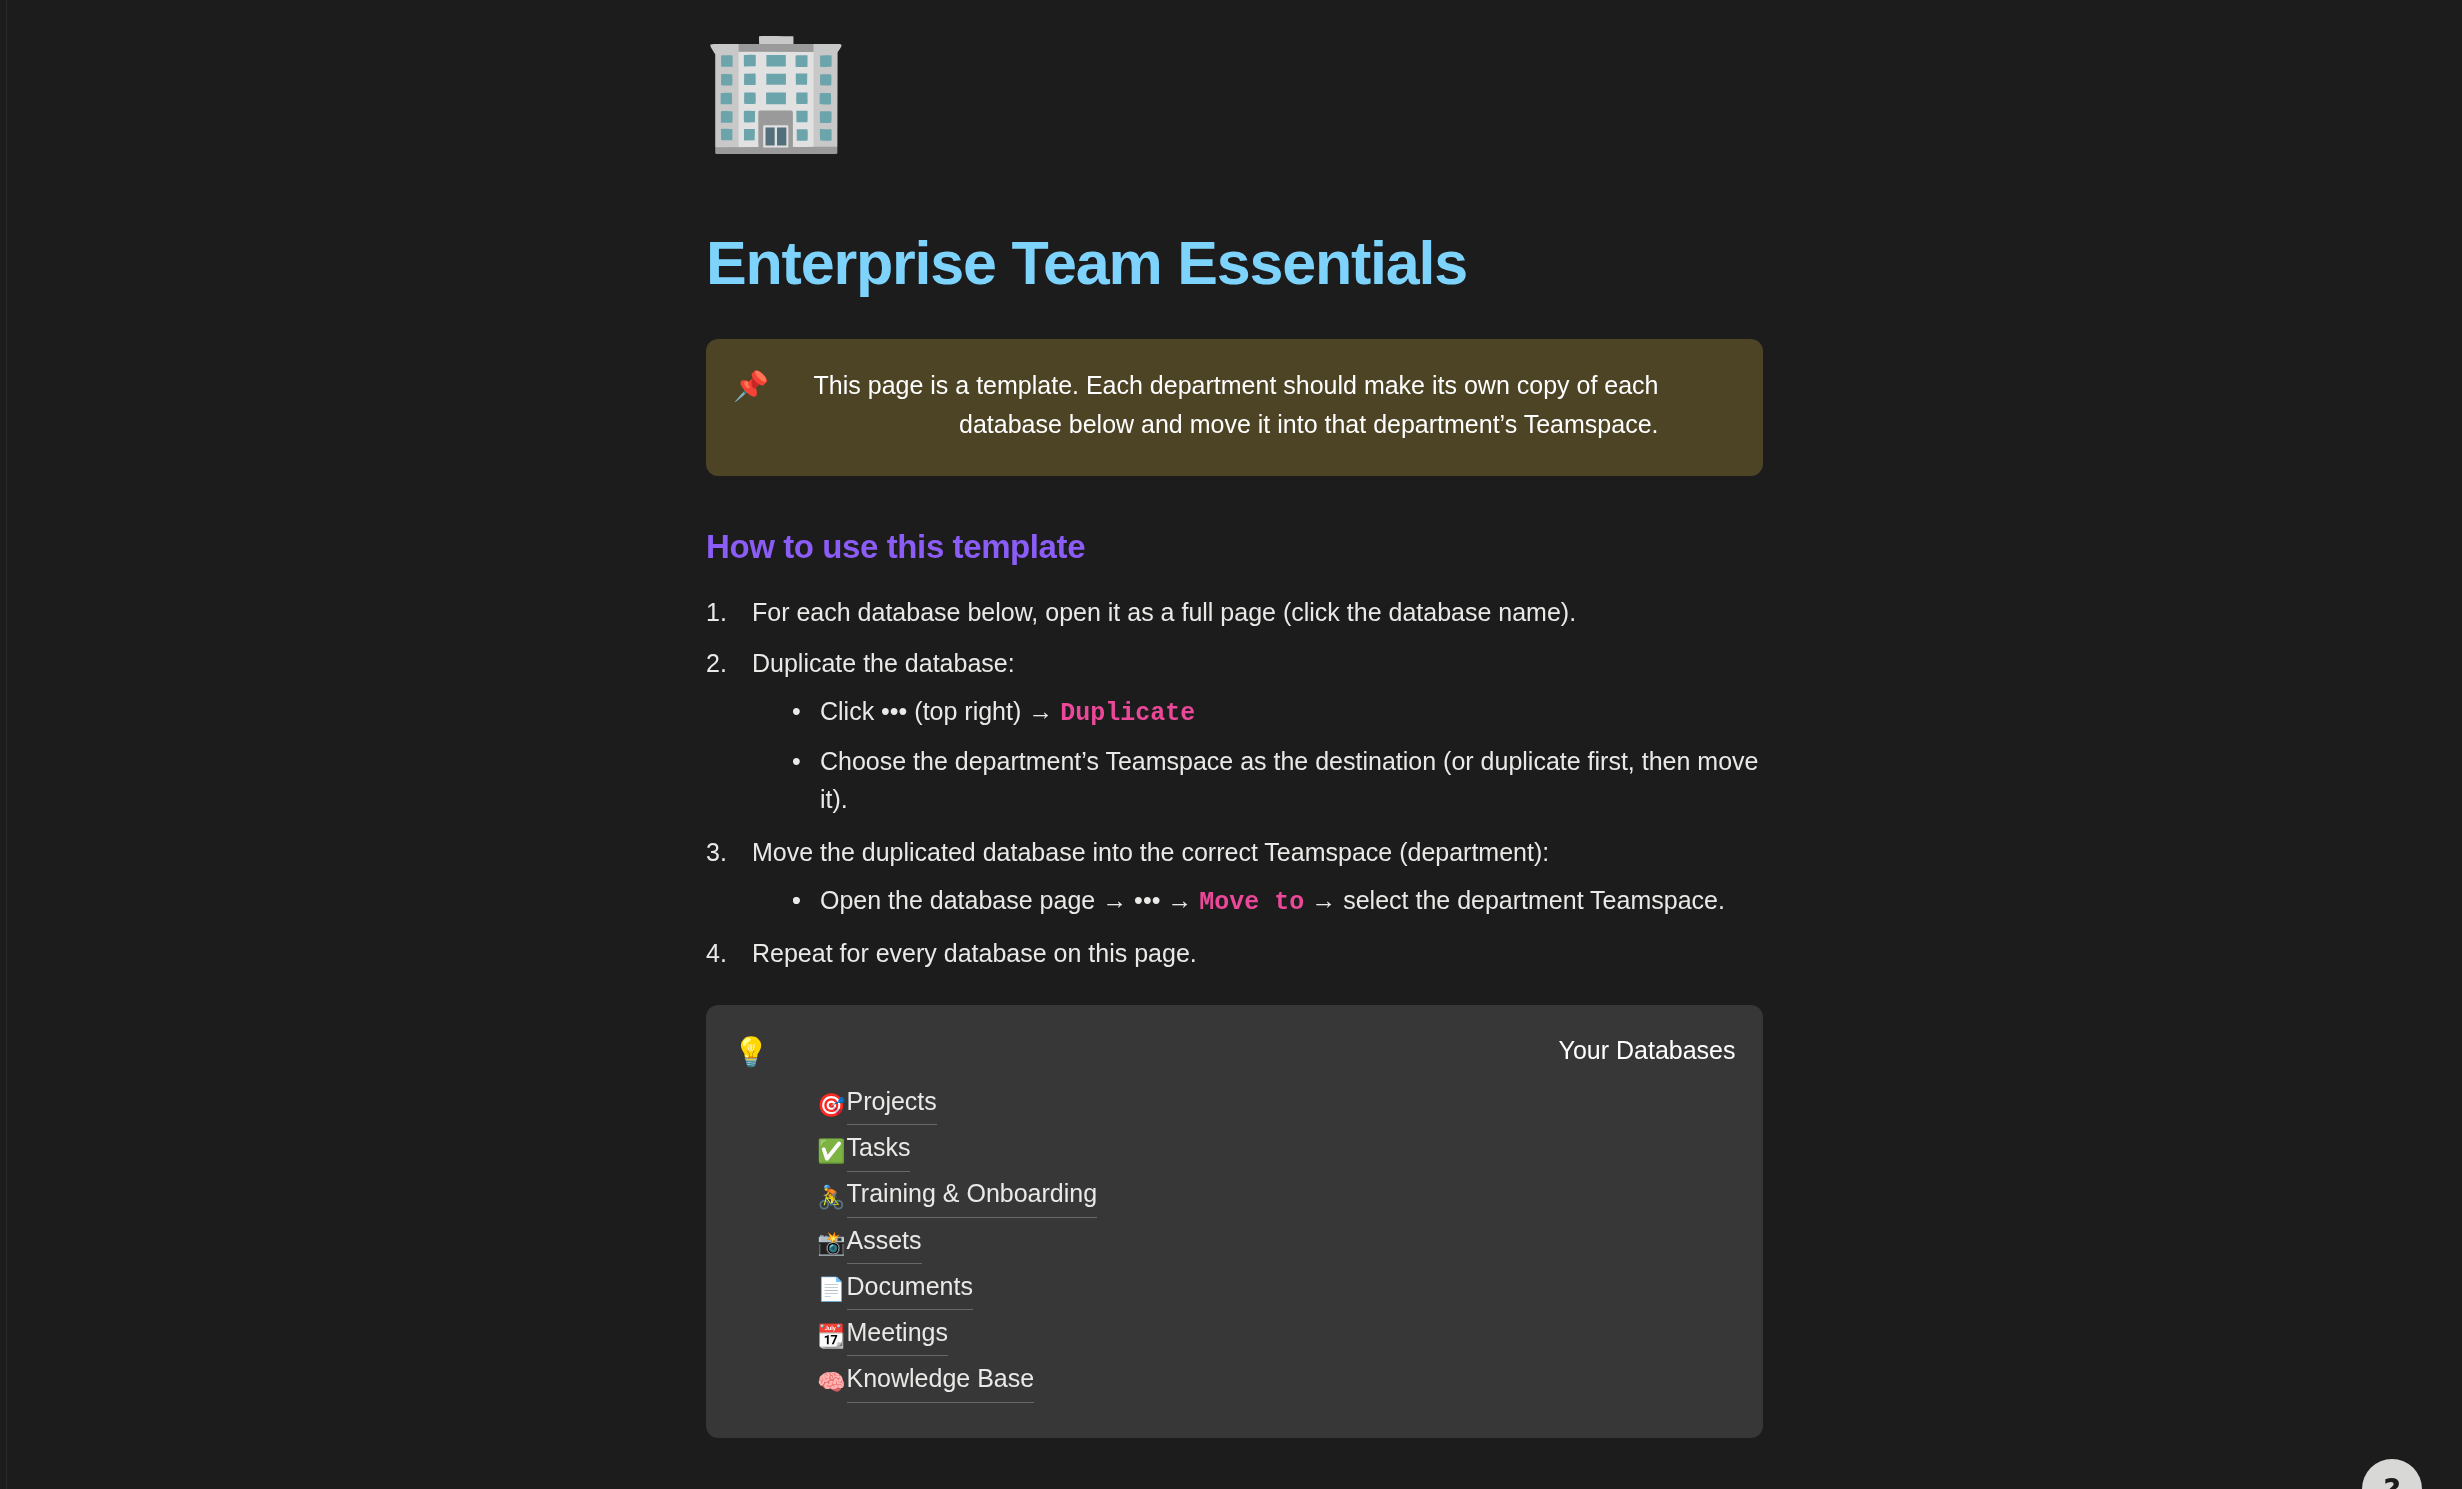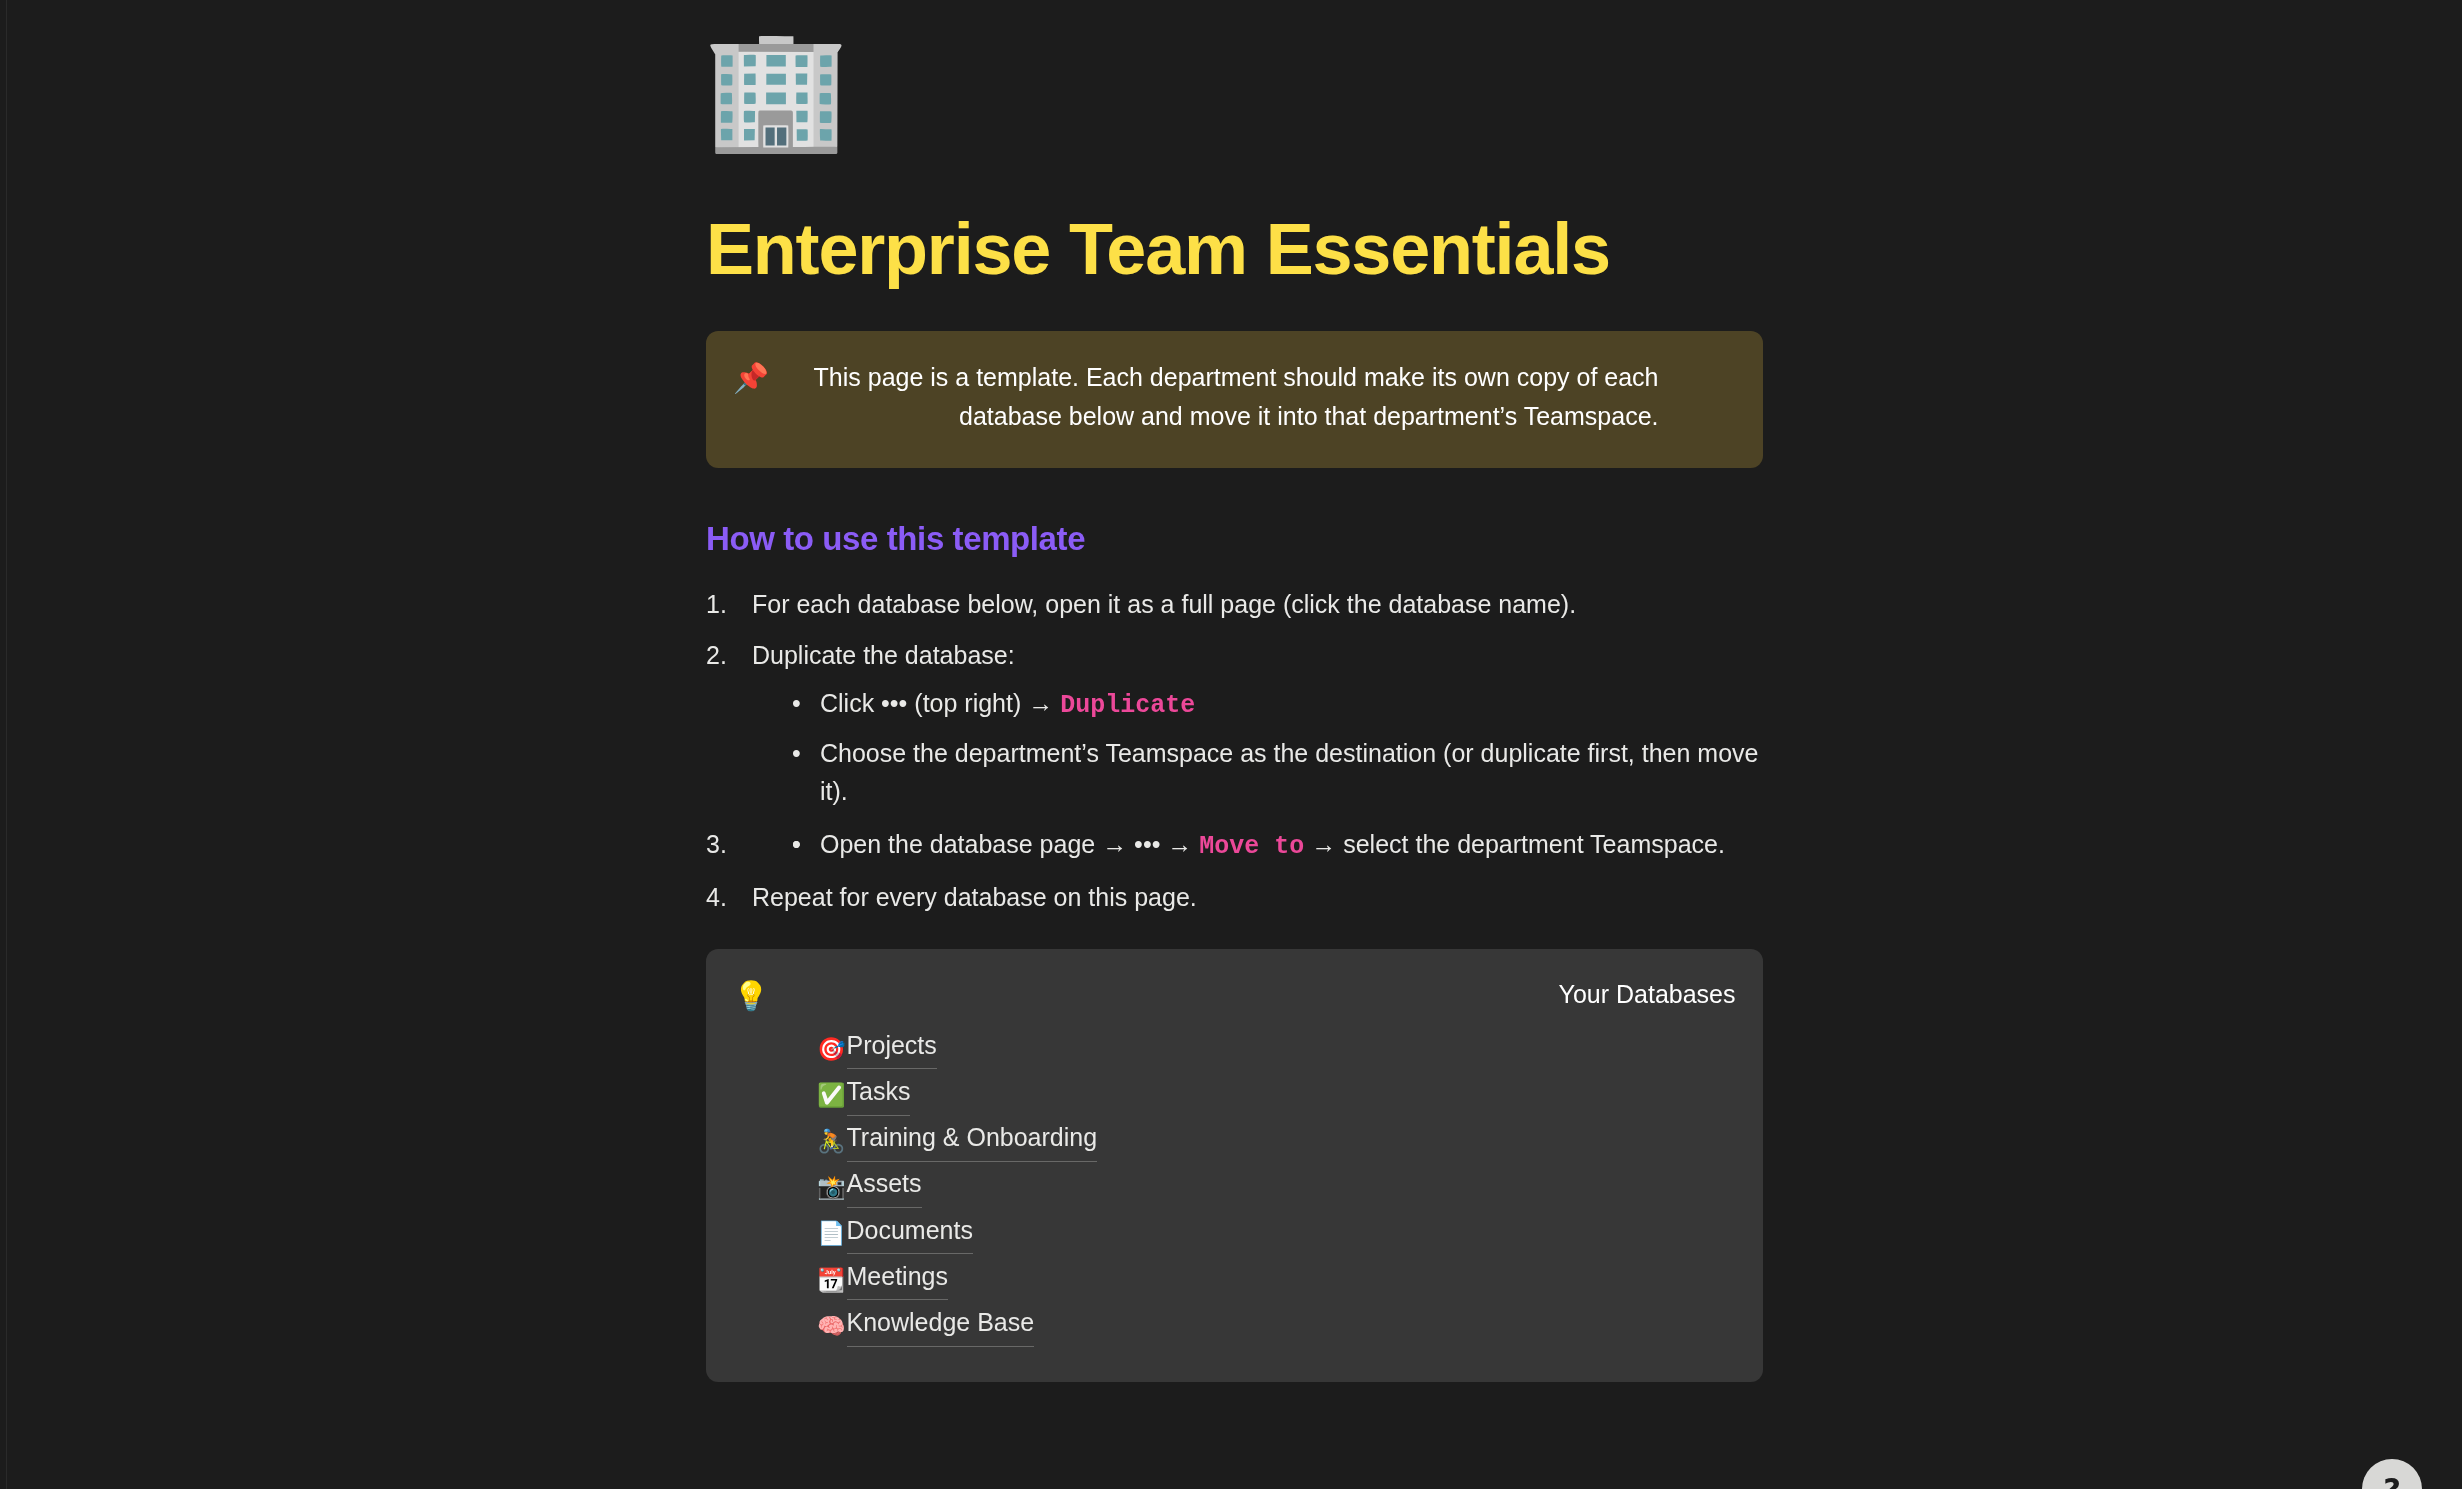--- a/index.html
+++ b/index.html
@@ -48,26 +48,26 @@
     margin-top: 29px;
     margin-left: -3.1px;
     height: 137px;
     display: block;
     font-family: "DejaVu Sans", sans-serif;
     user-select: none;
   }
 
   
   .page-title {
-    font-size: 72px;
+    font-size: 61px;
     font-weight: 700;
     letter-spacing: -1.2px;
     line-height: 1.1;
-    color: #fde047;
-    margin-top: 44px;
+    color: #7dd3fc;
+    margin-top: 64px;
   }
 
   
   .callout {
     display: flex;
     align-items: flex-start;
     border-radius: 12.2px;
     padding: 26px 27.5px 26px 27.5px;
     margin-top: 42px;
   }
@@ -253,20 +253,21 @@
           </li>
           <li>
             <span class="bullet">•</span>
             <span>Choose the department’s Teamspace as the destination (or duplicate first, then move it).</span><b></b><span></span>
           </li>
         </ul>
       </li>
 
       <li>
         <span class="marker">3.</span>
+        <span>Move the duplicated database into the correct Teamspace (department):</span>
         <ul class="substeps">
           <li>
             <span class="bullet">•</span>
             <b></b><span></span>
           </li>
           <li>
             <span class="bullet">•</span>
             <span>Open the database page → ••• → </span><b>Move to</b><span> → select the department Teamspace.</span>
           </li>
         </ul>

